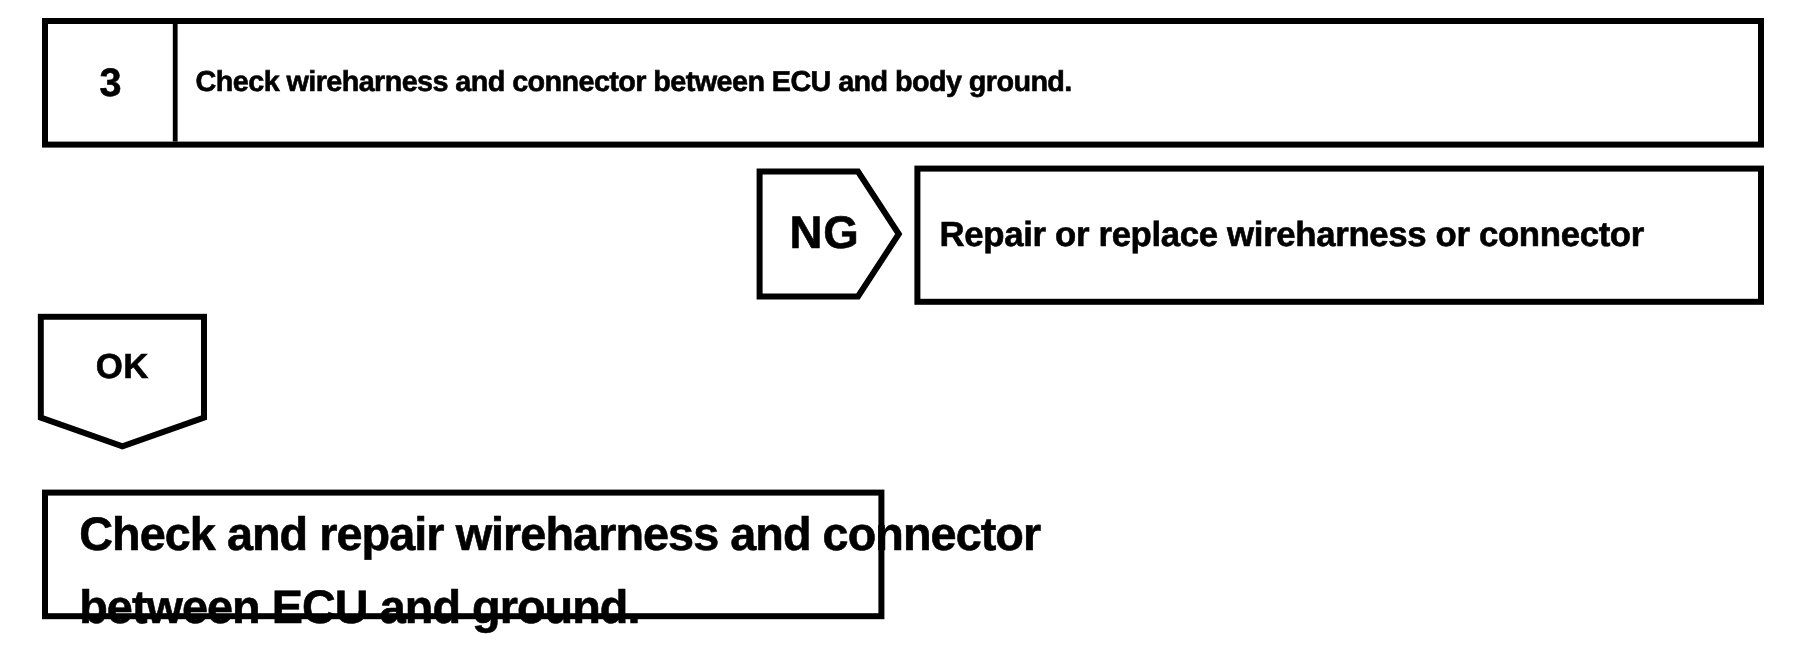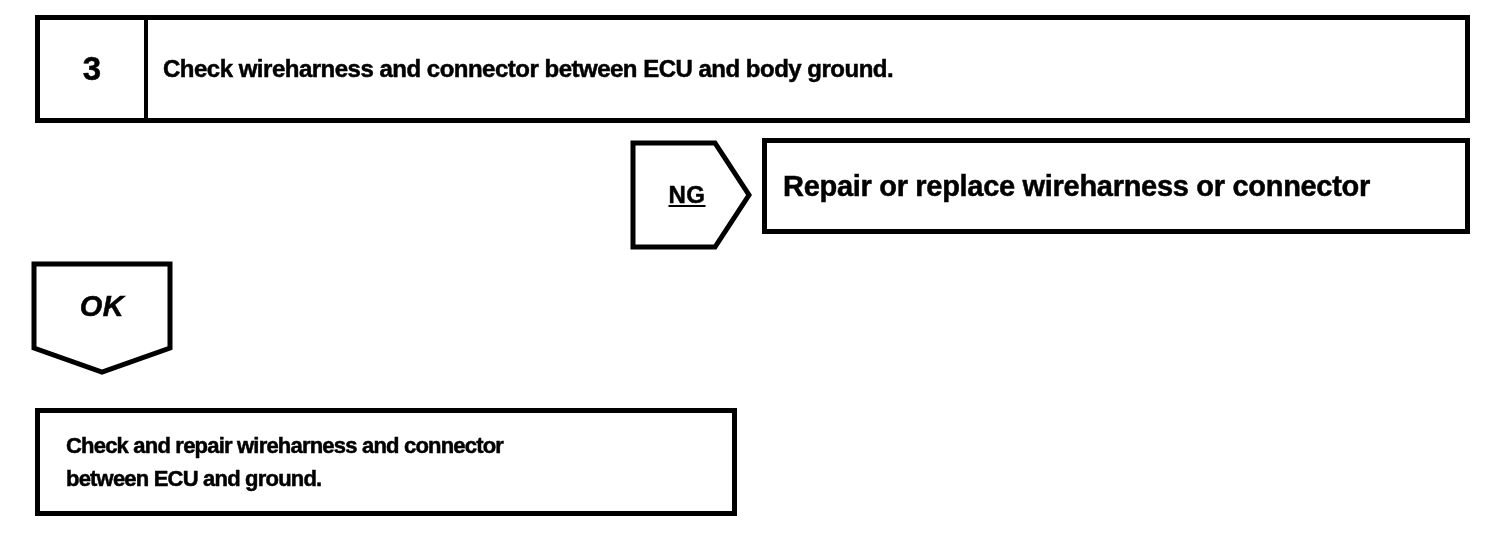--- a/index.html
+++ b/index.html
@@ -43,54 +43,55 @@
     letter-spacing: -0.5px;
     white-space: nowrap;
   }
 
   
   .ng-connector { position: absolute; left: 630px; top: 140px; width: 122px; height: 110px; }
   .ng-connector svg { position: absolute; left: 0; top: 0; }
   .ng-label {
     position: absolute; left: 0; top: 0; width: 114px; height: 110px;
     display: flex; align-items: center; justify-content: center;
-    font-size: 24px; letter-spacing: 0.5px; text-decoration: underline;
+    font-size: 38px; letter-spacing: 0.5px;
   }
 
   
-  .ng-box { left: 762px; top: 138px; width: 708px; height: 96px; }
+  .ng-box { left: 762px; top: 138px; width: 708px; height: 116px; }
   .ng-box-text {
     padding-left: 16px;
     font-size: 29px;
     letter-spacing: -0.3px;
     white-space: nowrap;
   }
 
   
   .ok-connector { position: absolute; left: 31px; top: 261px; width: 142px; height: 114px; }
   .ok-connector svg { position: absolute; left: 0; top: 0; }
   .ok-label {
     position: absolute; left: 0; top: 0; width: 142px; height: 90px;
     display: flex; align-items: center; justify-content: center;
-    font-size: 29px; letter-spacing: 0.5px; font-style: italic;
+    font-size: 29px; letter-spacing: 0.5px;
   }
 
   
   .ok-box {
     left: 35px; top: 408px; width: 702px; height: 108px;
     flex-direction: column;
     align-items: flex-start;
     justify-content: center;
     padding-left: 26px;
   }
   .ok-box-line {
-    font-size: 22px;
+    font-size: 39px;
     line-height: 33px;
     letter-spacing: -0.8px;
     white-space: nowrap;
+    margin-top: 28px;
   }
 </style>
 </head>
 <body>
 
 <div class="canvas">
 
   <div class="fc-box step-box">
     <div class="step-number bold-text">3</div>
     <div class="step-text bold-text">Check wireharness and connector between ECU and body ground.</div>

